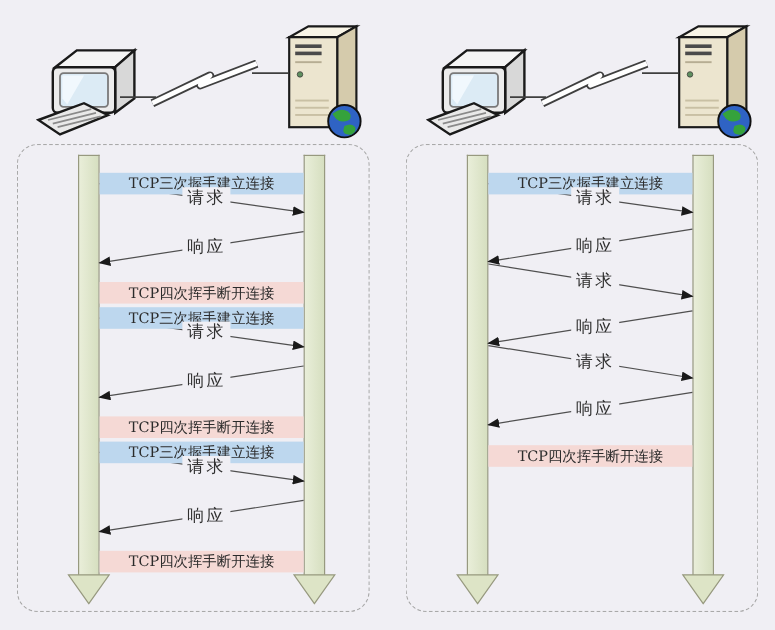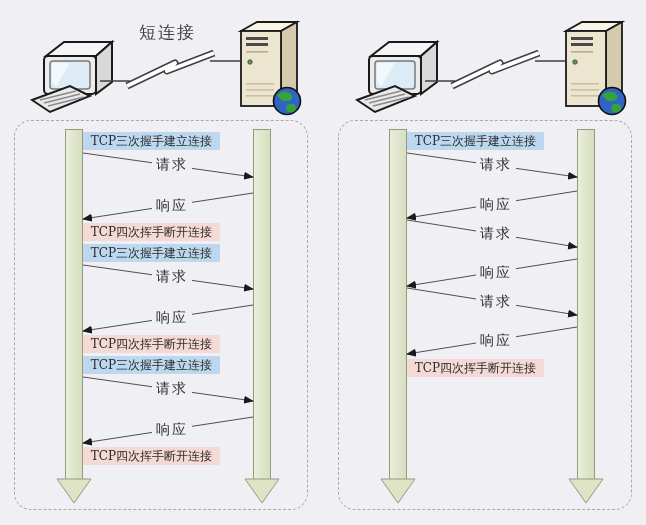--- a/index.html
+++ b/index.html
@@ -38,23 +38,23 @@
     border:1px solid var(--lifeline-border,#97997f);
     border-bottom:none;box-sizing:border-box;z-index:1;
   }
   .lifeline.client{left:50px;}
   .lifeline.server{left:238px;}
   .lifeline-arrow{position:absolute;top:357px;z-index:1;}
   .lifeline-arrow.client{left:41px;}
   .lifeline-arrow.server{left:229px;}
   .msg-layer{position:absolute;left:0;top:0;z-index:2;}
   .banner{
-    position:absolute;left:68px;width:137px;height:18px;z-index:3;
+    position:absolute;left:68px;width:170px;height:18px;z-index:3;
     font-size:12px;line-height:18px;text-align:center;color:#2b2b2b;
-    white-space:nowrap;overflow:hidden;
+    white-space:nowrap;overflow:hidden;margin-top:12px;
   }
   .banner.connect{background:var(--connect-bg,#bdd7ee);}
   .banner.disconnect{background:var(--disconnect-bg,#f5d9d5);}
   .msg-label{
     position:absolute;left:157px;transform:translate(-50%,-50%);
     background:var(--page-bg,#f0eff4);padding:0 4px;z-index:4;
     font-size:14px;color:#2f2f2f;letter-spacing:2px;white-space:nowrap;
   }
   
   .watermark{
@@ -74,21 +74,20 @@
     <polygon points="66,26 82,12 82,52 66,64" fill="#d8d8d8" stroke="#1a1a1a" stroke-width="2"></polygon>
     <rect x="14" y="26" width="52" height="38" rx="4" fill="#ececec" stroke="#1a1a1a" stroke-width="2"></rect>
     <rect x="20" y="31" width="40" height="28" rx="3" fill="#dcebf5" stroke="#7a7a7a" stroke-width="1.5"></rect>
     <polygon points="22,33 40,33 26,57 22,52" fill="#f3fafe" opacity="0.9"></polygon>
     <polygon points="2,70 40,56 60,66 20,82" fill="#e9e9e9" stroke="#1a1a1a" stroke-width="2"></polygon>
     <line x1="10" y1="70" x2="46" y2="61" stroke="#8a8a8a" stroke-width="1.5"></line>
     <line x1="14" y1="73" x2="50" y2="64" stroke="#8a8a8a" stroke-width="1.5"></line>
     <line x1="18" y1="76" x2="54" y2="67" stroke="#8a8a8a" stroke-width="1.5"></line>
   </svg>
 
-  <div id="title-short" class="hdr-title">短连接</div>
 
   <svg id="link-short" class="icon-svg" width="140" height="45" viewBox="0 0 140 45">
     <line x1="0" y1="31" x2="30" y2="31" stroke="#3f3f3f" stroke-width="1.5"></line>
     <line x1="110" y1="11" x2="140" y2="11" stroke="#3f3f3f" stroke-width="1.5"></line>
     <polyline points="27,36 75,13 67,21 114,3" fill="none" stroke="#3f3f3f" stroke-width="7" stroke-linejoin="round"></polyline>
     <polyline points="27,36 75,13 67,21 114,3" fill="none" stroke="#ffffff" stroke-width="4" stroke-linejoin="round"></polyline>
   </svg>
 
   <svg id="server-short" class="icon-svg" width="74" height="99" viewBox="0 0 74 99">
     <polygon points="10,14 26,5 66,5 50,14" fill="#f8f4e6" stroke="#1a1a1a" stroke-width="1.8"></polygon>

